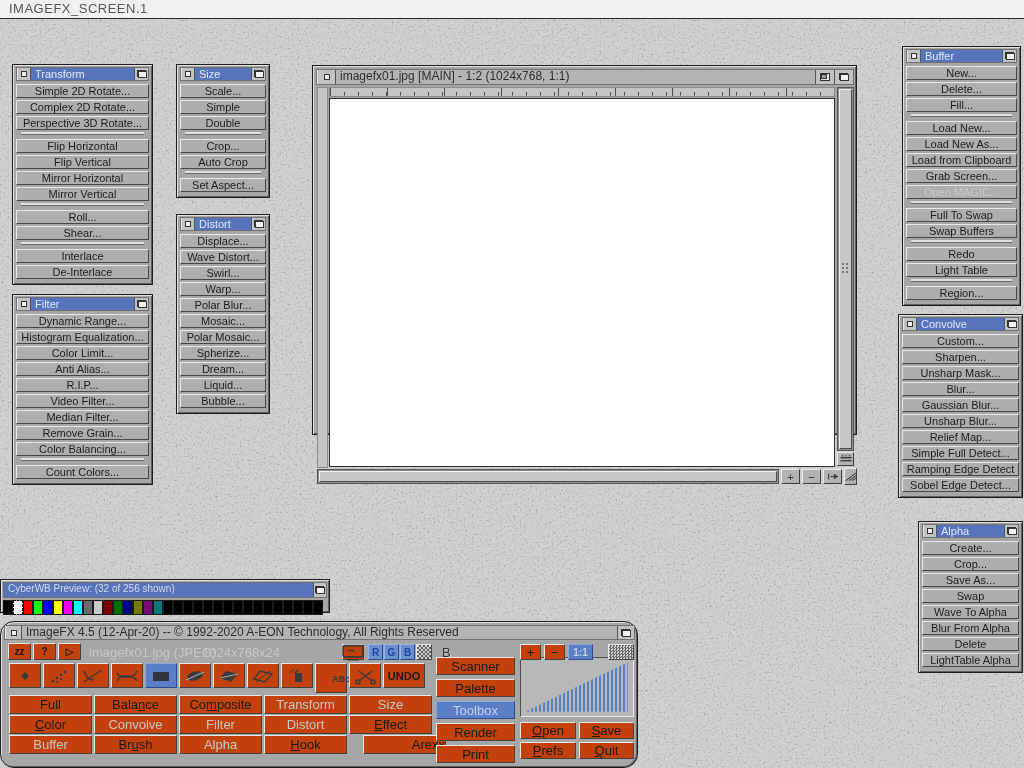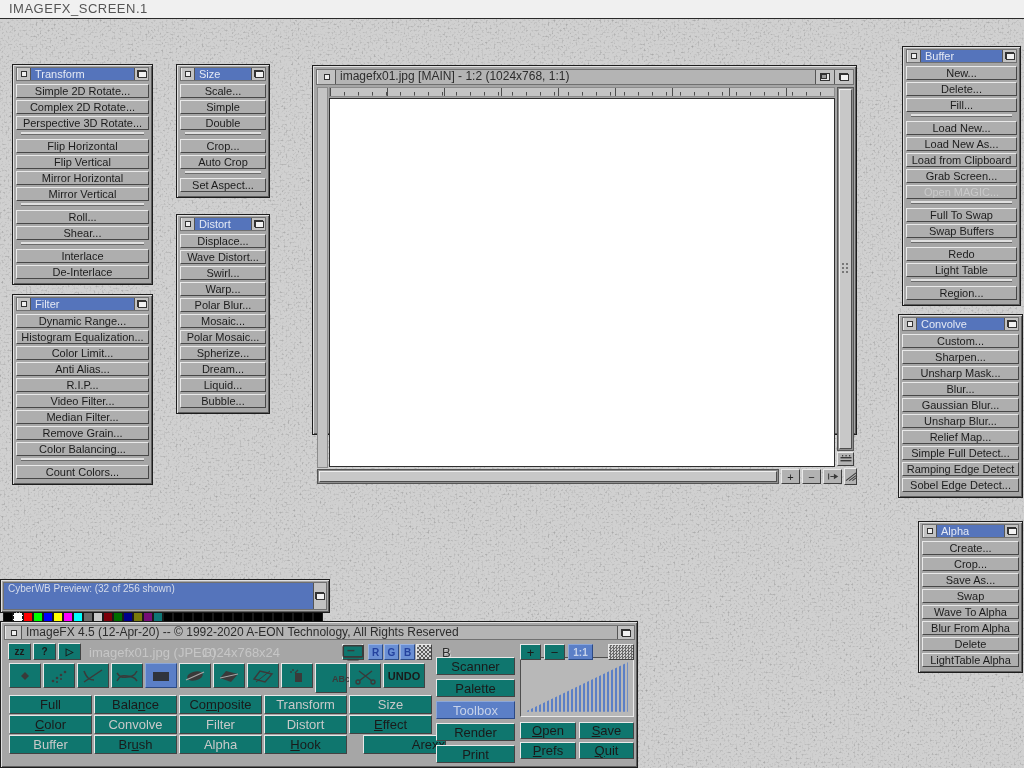--- a/index.html
+++ b/index.html
@@ -101,33 +101,33 @@
     display:flex; align-items:center; justify-content:center; font-family:inherit;
   }
   #mw-plus  { left:468px; top:403px; width:19px; height:15px; }
   #mw-minus { left:489px; top:403px; width:19px; height:15px; }
   #mw-arrow { left:510px; top:403px; width:19px; height:15px; }
   #mw-grip  { left:531px; top:402px; width:13px; height:17px; }
   #mw-rulbtn{ left:524px; top:386px; width:17px; height:14px; }
 
   
   #swatchwin { left:0px; top:579px; width:330px; height:34px; padding:2px; }
-  #swatchwin .titlebar { position:relative; height:28px; margin-bottom:2px; }
+  #swatchwin .titlebar { position:relative; height:16px; margin-bottom:2px; }
   #swatchwin .tb-text { font-size:10px; line-height:11px; color:#d6dcea; }
   #swatchwin .gad { width:13px; }
   #swatches { display:flex; }
   .swatch { width:10px; height:15px; border:1px solid #1a1a1a; }
   .swatch.sel { border:1px dashed #111; }
 
   
-  #toolbox { left:0px; top:621px; width:638px; height:147px; }
+  #toolbox { left:0px; top:621px; width:638px; height:147px;border-radius:14px; }
   #toolbox .titlebar { left:3px; top:3px; width:631px; height:15px; }
   #toolbox .gad { width:17px; }
   .tbtn {
-    position:absolute; background:#0f766e; border:1px solid;
+    position:absolute; background:#c2410c; border:1px solid;
     border-color:#e9e9e9 #424242 #424242 #e9e9e9;
     color:#1a1a1a; font-family:inherit; font-size:13px;
     display:flex; align-items:center; justify-content:center; padding:0; cursor:default;
   }
   .tbtn.ghost { color:#c9c9c9; }
   .tbtn.sel { background:#5b7fc7; color:#c6d2ea; border-color:#8ba6d8 #2c4a86 #2c4a86 #8ba6d8; }
   .tbtn u { text-decoration:underline; }
   .ghost-text { position:absolute; color:#c6c6c6; font-size:13px; white-space:nowrap; }
   .chan { font-size:10px; font-weight:bold; background:#6a8fd4; color:#24429e;
           border-color:#9ab3e2 #2c4a86 #2c4a86 #9ab3e2; }

